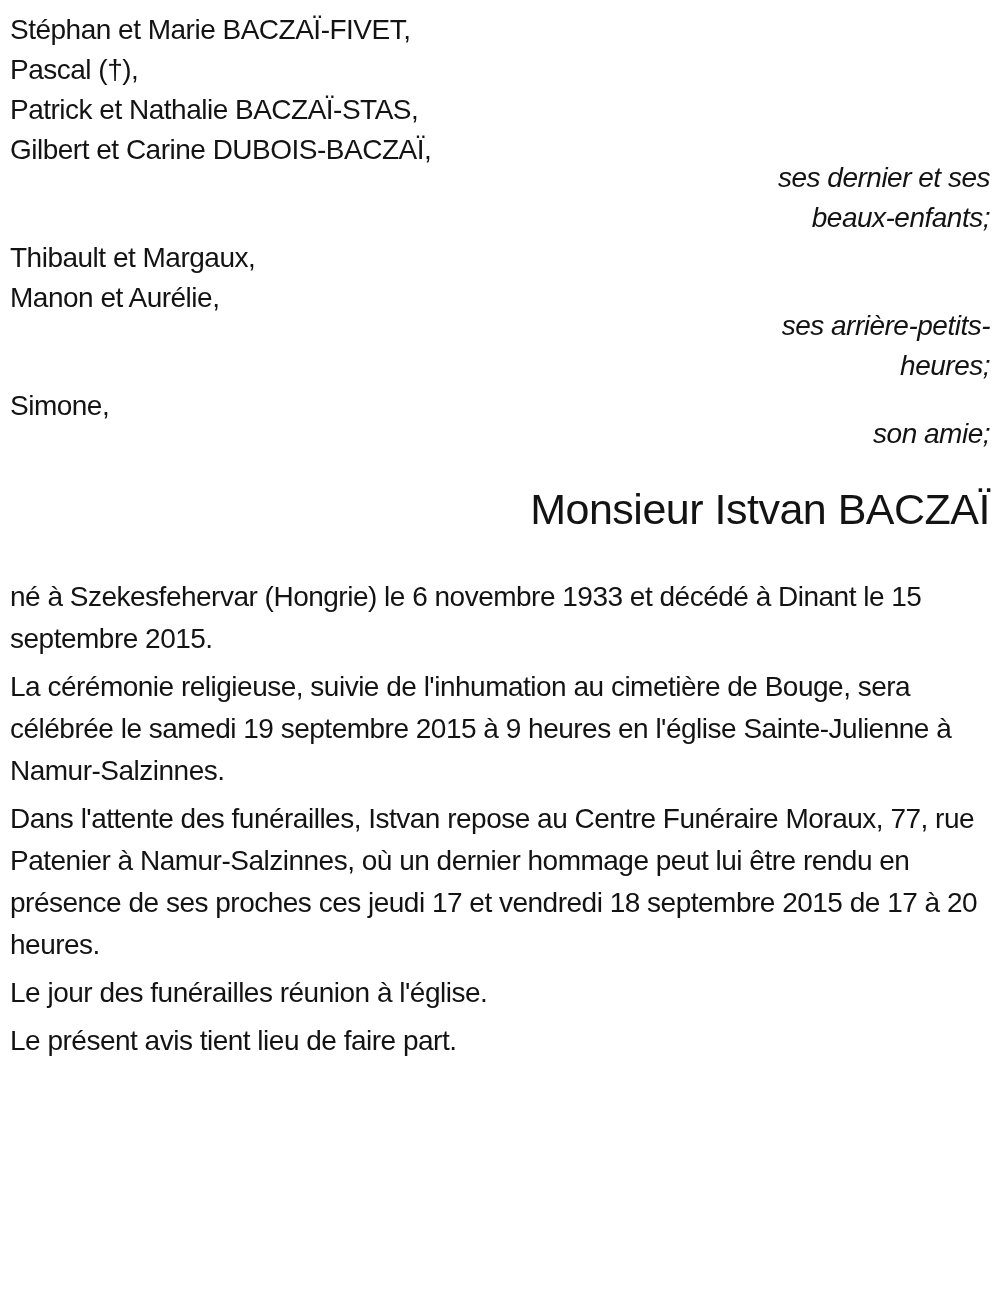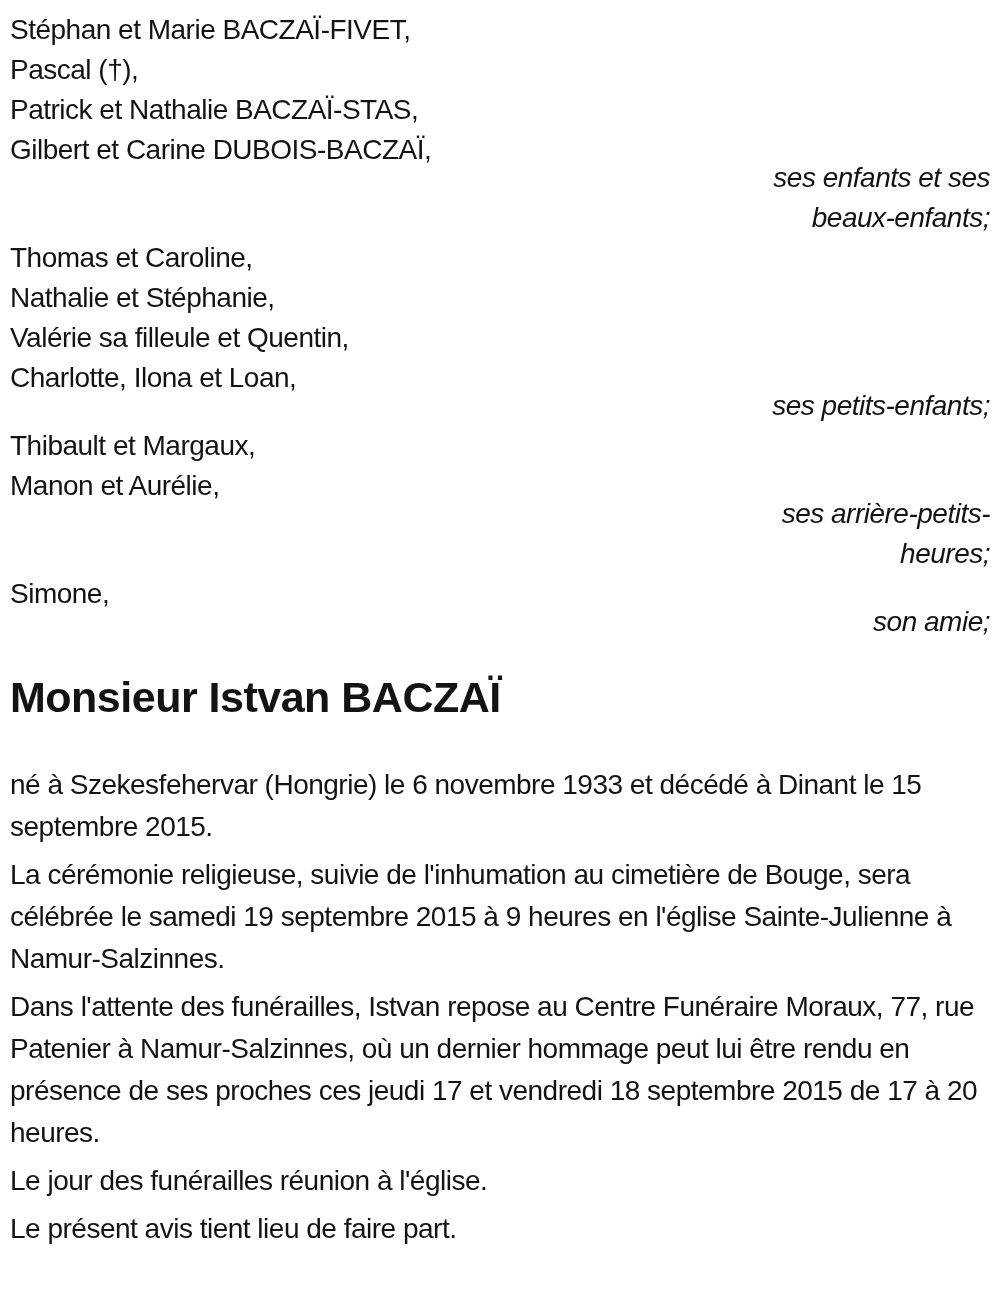--- a/index.html
+++ b/index.html
@@ -40,56 +40,48 @@
   }
   .intro-line {
     font-size: 28px;
     line-height: 40px;
     letter-spacing: -0.5px;
     margin: 0;
   }
   h1.deceased {
     font-size: 43px;
     line-height: 50px;
-    font-weight: 700;
+    font-weight: 400;
     letter-spacing: -0.5px;
     margin: 30px 0 42px 0;
+    text-align: right;
   }
   p.body-par {
     font-size: 28px;
     line-height: 42px;
     letter-spacing: -0.5px;
     margin: 0 0 6px 0;
   }
 </style>
 </head>
 <body>
 
 <div class="page">
 
   <div class="family-group">
     <div class="name-line">Stéphan et Marie BACZAÏ-FIVET,</div>
     <div class="name-line">Pascal (†),</div>
     <div class="name-line">Patrick et Nathalie BACZAÏ-STAS,</div>
     <div class="name-line">Gilbert et Carine DUBOIS-BACZAÏ,</div>
     <div class="relation">
-      <div class="relation-line">ses enfants et ses</div>
+      <div class="relation-line">ses dernier et ses</div>
       <div class="relation-line">beaux-enfants;</div>
     </div>
   </div>
 
-  <div class="family-group">
-    <div class="name-line">Thomas et Caroline,</div>
-    <div class="name-line">Nathalie et Stéphanie,</div>
-    <div class="name-line">Valérie sa filleule et Quentin,</div>
-    <div class="name-line">Charlotte, Ilona et Loan,</div>
-    <div class="relation">
-      <div class="relation-line">ses petits-enfants;</div>
-    </div>
-  </div>
 
   <div class="family-group">
     <div class="name-line">Thibault et Margaux,</div>
     <div class="name-line">Manon et Aurélie,</div>
     <div class="relation">
       <div class="relation-line">ses arrière-petits-</div>
       <div class="relation-line">heures;</div>
     </div>
   </div>
 

